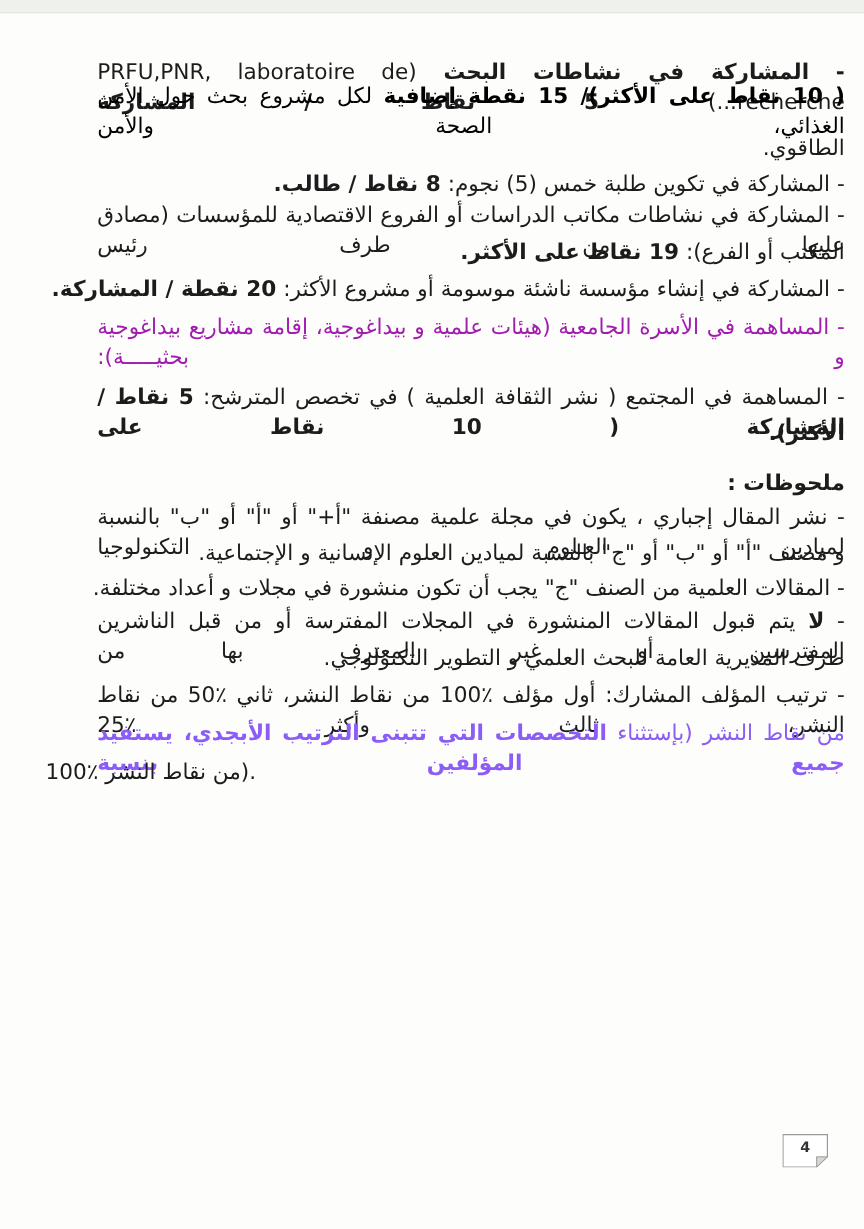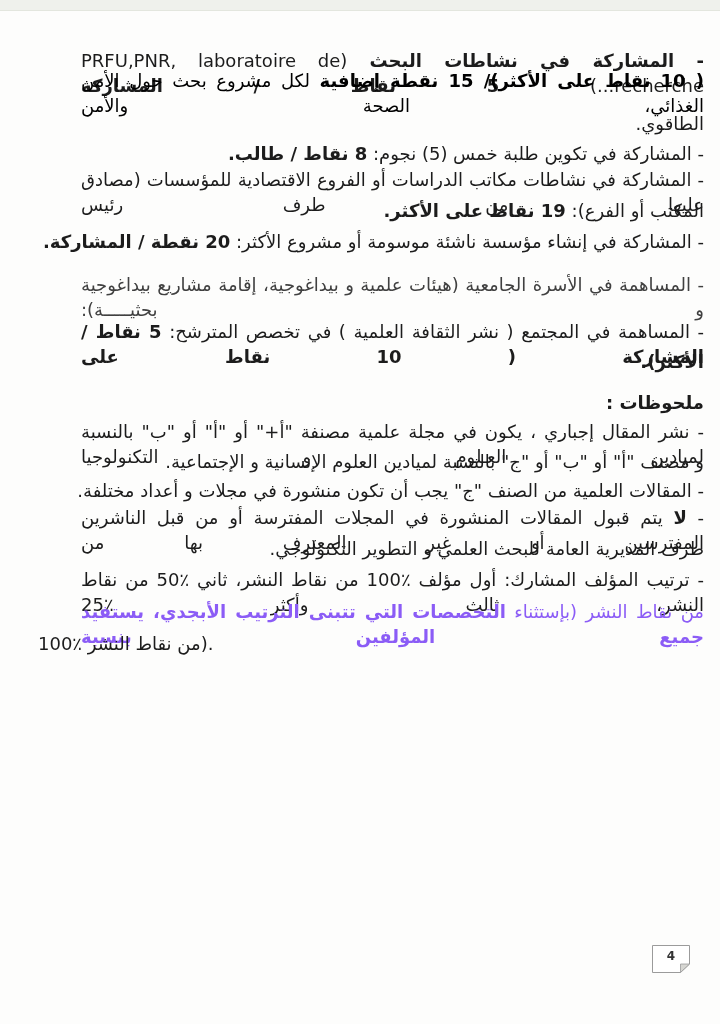--- a/index.html
+++ b/index.html
@@ -42,21 +42,21 @@
   <div class="scan-strip" style="background: rgb(239, 241, 236);"></div>
 
   <div id="text-block">
       <div class="line just" style="top: 48px; color: rgb(28, 28, 28);"><span class="b">- المشاركة في نشاطات البحث </span><span>(PRFU,PNR, laboratoire de recherche...)</span><span class="b"> 5 نقاط / المشاركة</span></div>
       <div class="line just" style="top: 68px; color: #000000;"><span class="b">( 10 نقاط على الأكثر)/ 15 نقطة إضافية</span><span> لكل مشروع بحث حول الأمن الغذائي، الصحة والأمن</span></div>
       <div class="line right" style="top: 111px; color: rgb(28, 28, 28);"><span>الطاقوي.</span></div>
       <div class="line right" style="top: 141px; color: rgb(28, 28, 28);"><span>- المشاركة في تكوين طلبة خمس (5) نجوم: </span><span class="b">8 نقاط / طالب.</span></div>
       <div class="line just" style="top: 167px; color: rgb(28, 28, 28);"><span>- المشاركة في نشاطات مكاتب الدراسات أو الفروع الاقتصادية للمؤسسات (مصادق عليها من طرف رئيس</span></div>
       <div class="line right" style="top: 198px; color: rgb(28, 28, 28);"><span>المكتب أو الفرع): </span><span class="b">19 نقاط على الأكثر.</span></div>
       <div class="line right" style="top: 229px; color: rgb(28, 28, 28);"><span>- المشاركة في إنشاء مؤسسة ناشئة موسومة أو مشروع الأكثر: </span><span class="b">20 نقطة / المشاركة.</span></div>
-      <div class="line just" style="top: 272px; color: #404040;"><span>- المساهمة في الأسرة الجامعية (هيئات علمية و بيداغوجية، إقامة مشاريع بيداغوجية و بحثيـــــة):</span></div>
+      <div class="line just" style="top: 260px; color: #a21caf;"><span>- المساهمة في الأسرة الجامعية (هيئات علمية و بيداغوجية، إقامة مشاريع بيداغوجية و بحثيـــــة):</span></div>
       <div class="line just" style="top: 319px; color: rgb(28, 28, 28);"><span>- المساهمة في المجتمع ( نشر الثقافة العلمية ) في تخصص المترشح: </span><span class="b">5 نقاط / المشاركة ( 10 نقاط على</span></div>
       <div class="line right" style="top: 349px; color: rgb(28, 28, 28);"><span class="b">الأكثر).</span></div>
       <div class="line right" style="top: 390px; color: rgb(28, 28, 28);"><span class="b">ملحوظات :</span></div>
       <div class="line just" style="top: 419px; color: rgb(28, 28, 28);"><span>- نشر المقال إجباري ، يكون في مجلة علمية مصنفة "أ+" أو "أ" أو "ب" بالنسبة لميادين العـلوم و التكنولوجيا</span></div>
       <div class="line right" style="top: 449px; color: rgb(28, 28, 28);"><span>و مصنف "أ" أو "ب" أو "ج" بالنسبة لميادين العلوم الإنسانية و الإجتماعية.</span></div>
       <div class="line right" style="top: 478px; color: rgb(28, 28, 28);"><span>- المقالات العلمية من الصنف "ج" يجب أن تكون منشورة في مجلات و أعداد مختلفة.</span></div>
       <div class="line just" style="top: 505px; color: rgb(28, 28, 28);"><span>- </span><span class="b">لا</span><span> يتم قبول المقالات المنشورة في المجلات المفترسة أو من قبل الناشرين المفترسين أو غير المعترف بها من</span></div>
       <div class="line right" style="top: 536px; color: rgb(28, 28, 28);"><span>طرف المديرية العامة للبحث العلمي و التطوير التكنولوجي.</span></div>
       <div class="line just" style="top: 567px; color: rgb(28, 28, 28);"><span>- ترتيب المؤلف المشارك: أول مؤلف ٪100 من نقاط النشر، ثاني ٪50 من نقاط النشر، ثالث وأكثر ٪25</span></div>
       <div class="line just" style="top: 599px; color: #8b5cf6;"><span>من نقاط النشر (بإستثناء </span><span class="b">التخصصات التي تتبنى الترتيب الأبجدي، يستفيد جميع المؤلفين بنسبة</span></div>

